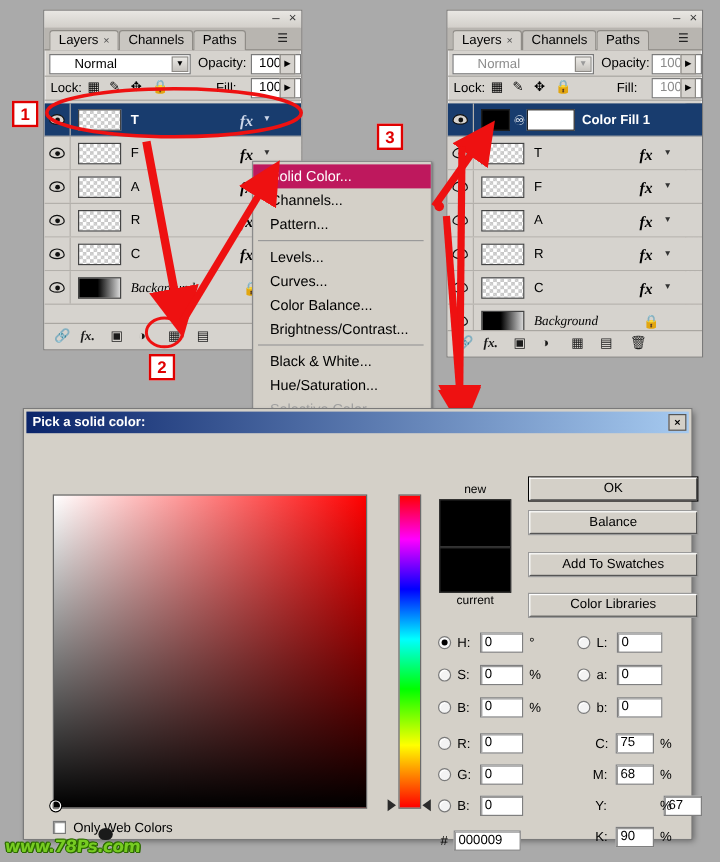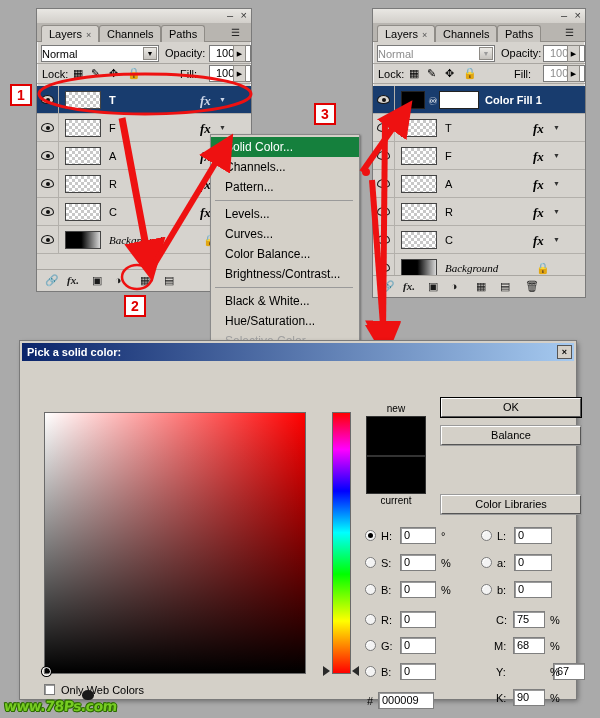--- a/index.html
+++ b/index.html
@@ -55,21 +55,21 @@
 
   .mode-row {
     height:22px; position:relative;
     border-bottom:1px solid #a9a6a1;
     padding:3px 4px;
   }
   .blend-select {
     position:absolute; left:4px; top:3px;
     width:118px; height:17px;
     background:#fff; border:1px solid #7a7a7a;
-    font-size:11px; padding:1px 0;
+    font-size:11px; padding:1px 20px;
     display:flex; align-items:center;
   }
   .blend-select .arrowbox {
     position:absolute; right:1px; top:1px; width:14px; height:13px;
     background:linear-gradient(#eceae6,#c6c3be);
     border:1px solid #8d8a85;
     display:flex; align-items:center; justify-content:center;
     font-size:7px;
   }
   .opacity-label { position:absolute; left:128px; top:5px; font-size:11px; }
@@ -180,21 +180,21 @@
     background:#d4d0c8;
     border:1px solid #8a8a8a;
     box-shadow:1px 1px 2px rgba(0,0,0,.35);
     padding:2px 0;
   }
   .ctx-item {
     height:20px; line-height:20px;
     padding-left:14px; font-size:12px; color:#000;
     white-space:nowrap;
   }
-  .ctx-item.highlight { background:#15803d; color:#fff; }
+  .ctx-item.highlight { background:#be185d; color:#fff; }
   .ctx-item.disabled { color:#a0a0a0; }
   .ctx-sep { height:1px; background:#9a9a9a; margin:3px 6px 3px 4px; }
 
   
   .marker {
     position:absolute; width:22px; height:22px;
     border:2px solid #e00000; background:#fff;
     color:#e00000; font-weight:bold; font-size:14px;
     text-align:center; line-height:18px;
     font-family:"Liberation Sans", sans-serif;
@@ -613,20 +613,21 @@
     <div class="hue-arrow-l" style="left:301px; top:305px;"></div>
     <div class="hue-arrow-r" style="left:330px; top:305px;"></div>
 
     <span class="swatch-label" style="left:344px; top:42px;">new</span>
     <div class="swatch-box" style="left:344px; top:55px; width:60px; height:40px;"></div>
     <div class="swatch-box" style="left:344px; top:95px; width:60px; height:38px;"></div>
     <span class="swatch-label" style="left:344px; top:134px;">current</span>
 
     <div class="dlg-btn default" style="left:419px; top:37px; width:140px;">OK</div>
     <div class="dlg-btn" style="left:419px; top:65px; width:140px;">Balance</div>
+    <div class="dlg-btn" style="left:419px; top:100px; width:140px;">Add To Swatches</div>
     <div class="dlg-btn" style="left:419px; top:134px; width:140px;">Color Libraries</div>
 
     <div class="fld-radio on" style="left:343px; top:169px;"></div>
     <span class="fld-lab" style="left:359px; top:169px;">H:</span>
     <div class="fld-input" style="left:378px; top:166px; width:36px;">0</div>
     <span class="fld-unit" style="left:419px; top:169px;">°</span>
 
     <div class="fld-radio" style="left:343px; top:196px;"></div>
     <span class="fld-lab" style="left:359px; top:196px;">S:</span>
     <div class="fld-input" style="left:378px; top:193px; width:36px;">0</div>

